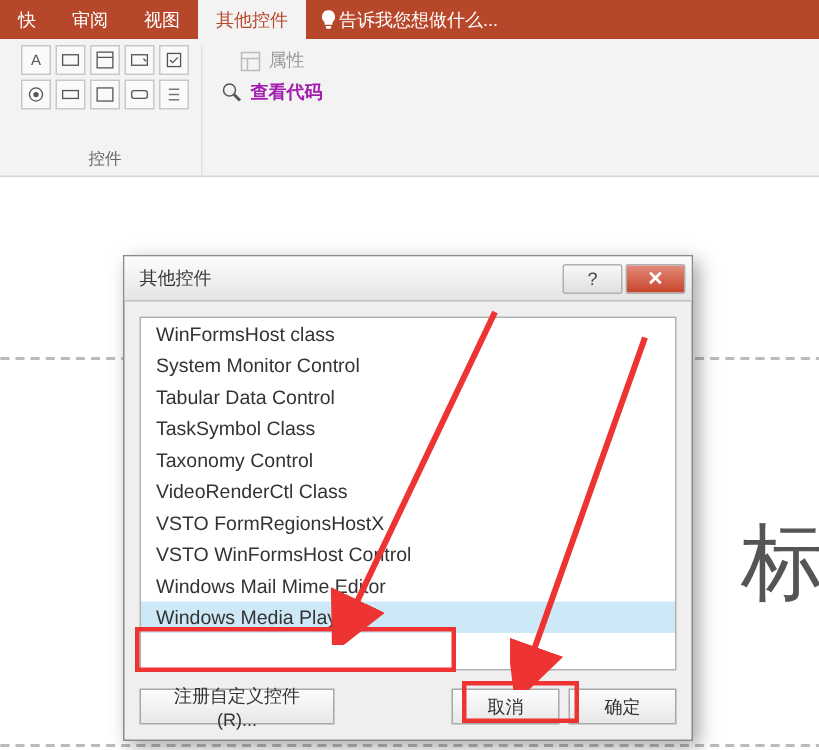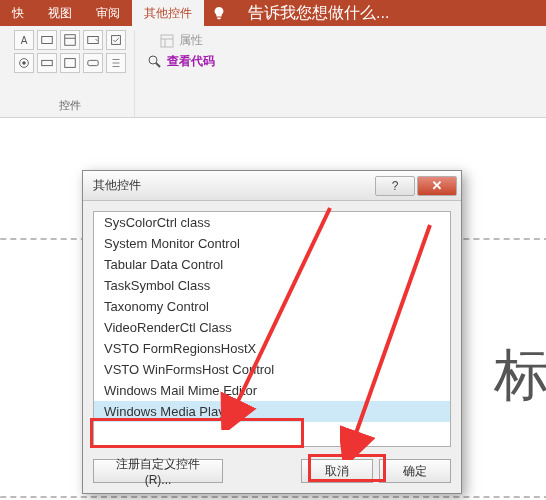--- a/index.html
+++ b/index.html
@@ -28,23 +28,23 @@
     cursor: pointer;
   }
   .ribbon-tab.active {
     background: #f3f3f3;
     color: #b7472a;
   }
   .tell-me {
     display: flex;
     align-items: center;
     padding: 0 8px;
-    gap: 22px;
+    gap: 0;
     color: #fff;
-    font-size: 16px;
+    font-size: 12px;
   }
   .bulb-icon {
     width: 14px;
     height: 14px;
   }
   
   .ribbon {
     background: #f3f3f3;
     border-bottom: 1px solid #d4d4d4;
     height: 92px;
@@ -201,22 +201,22 @@
   .arrow {
     position: absolute;
     pointer-events: none;
   }
 </style>
 </head>
 <body>
 
 <div class="ribbon-tabs">
   <div class="ribbon-tab">快</div>
+  <div class="ribbon-tab">审阅</div>
   <div class="ribbon-tab">视图</div>
-  <div class="ribbon-tab">审阅</div>
   <div class="ribbon-tab active">其他控件</div>
   <div class="tell-me">
     <svg class="bulb-icon" viewBox="0 0 16 16">
         <path fill="#fff" d="M8 1a5 5 0 0 0-3 9v2h6v-2a5 5 0 0 0-3-9zM6 13h4v1a1 1 0 0 1-1 1H7a1 1 0 0 1-1-1z"></path>
       </svg>
     <span>告诉我您想做什么...</span>
   </div>
 </div>
 
 <div class="ribbon">
@@ -300,21 +300,21 @@
 <div class="slide-area"></div>
 <div class="slide-text">标</div>
 
 <div class="dialog">
   <div class="dlg-title">
     <span class="dlg-title-text">其他控件</span>
     <div class="dlg-help">?</div>
     <div class="dlg-close">✕</div>
   </div>
   <div class="listbox">
-    <div class="list-item">SysColorCtrl class</div>
+    <div class="list-item">WinFormsHost class</div>
     <div class="list-item">System Monitor Control</div>
     <div class="list-item">Tabular Data Control</div>
     <div class="list-item">TaskSymbol Class</div>
     <div class="list-item">Taxonomy Control</div>
     <div class="list-item">VideoRenderCtl Class</div>
     <div class="list-item">VSTO FormRegionsHostX</div>
     <div class="list-item">VSTO WinFormsHost Control</div>
     <div class="list-item">Windows Mail Mime Editor</div>
     <div class="list-item selected">Windows Media Player</div>
   </div>

